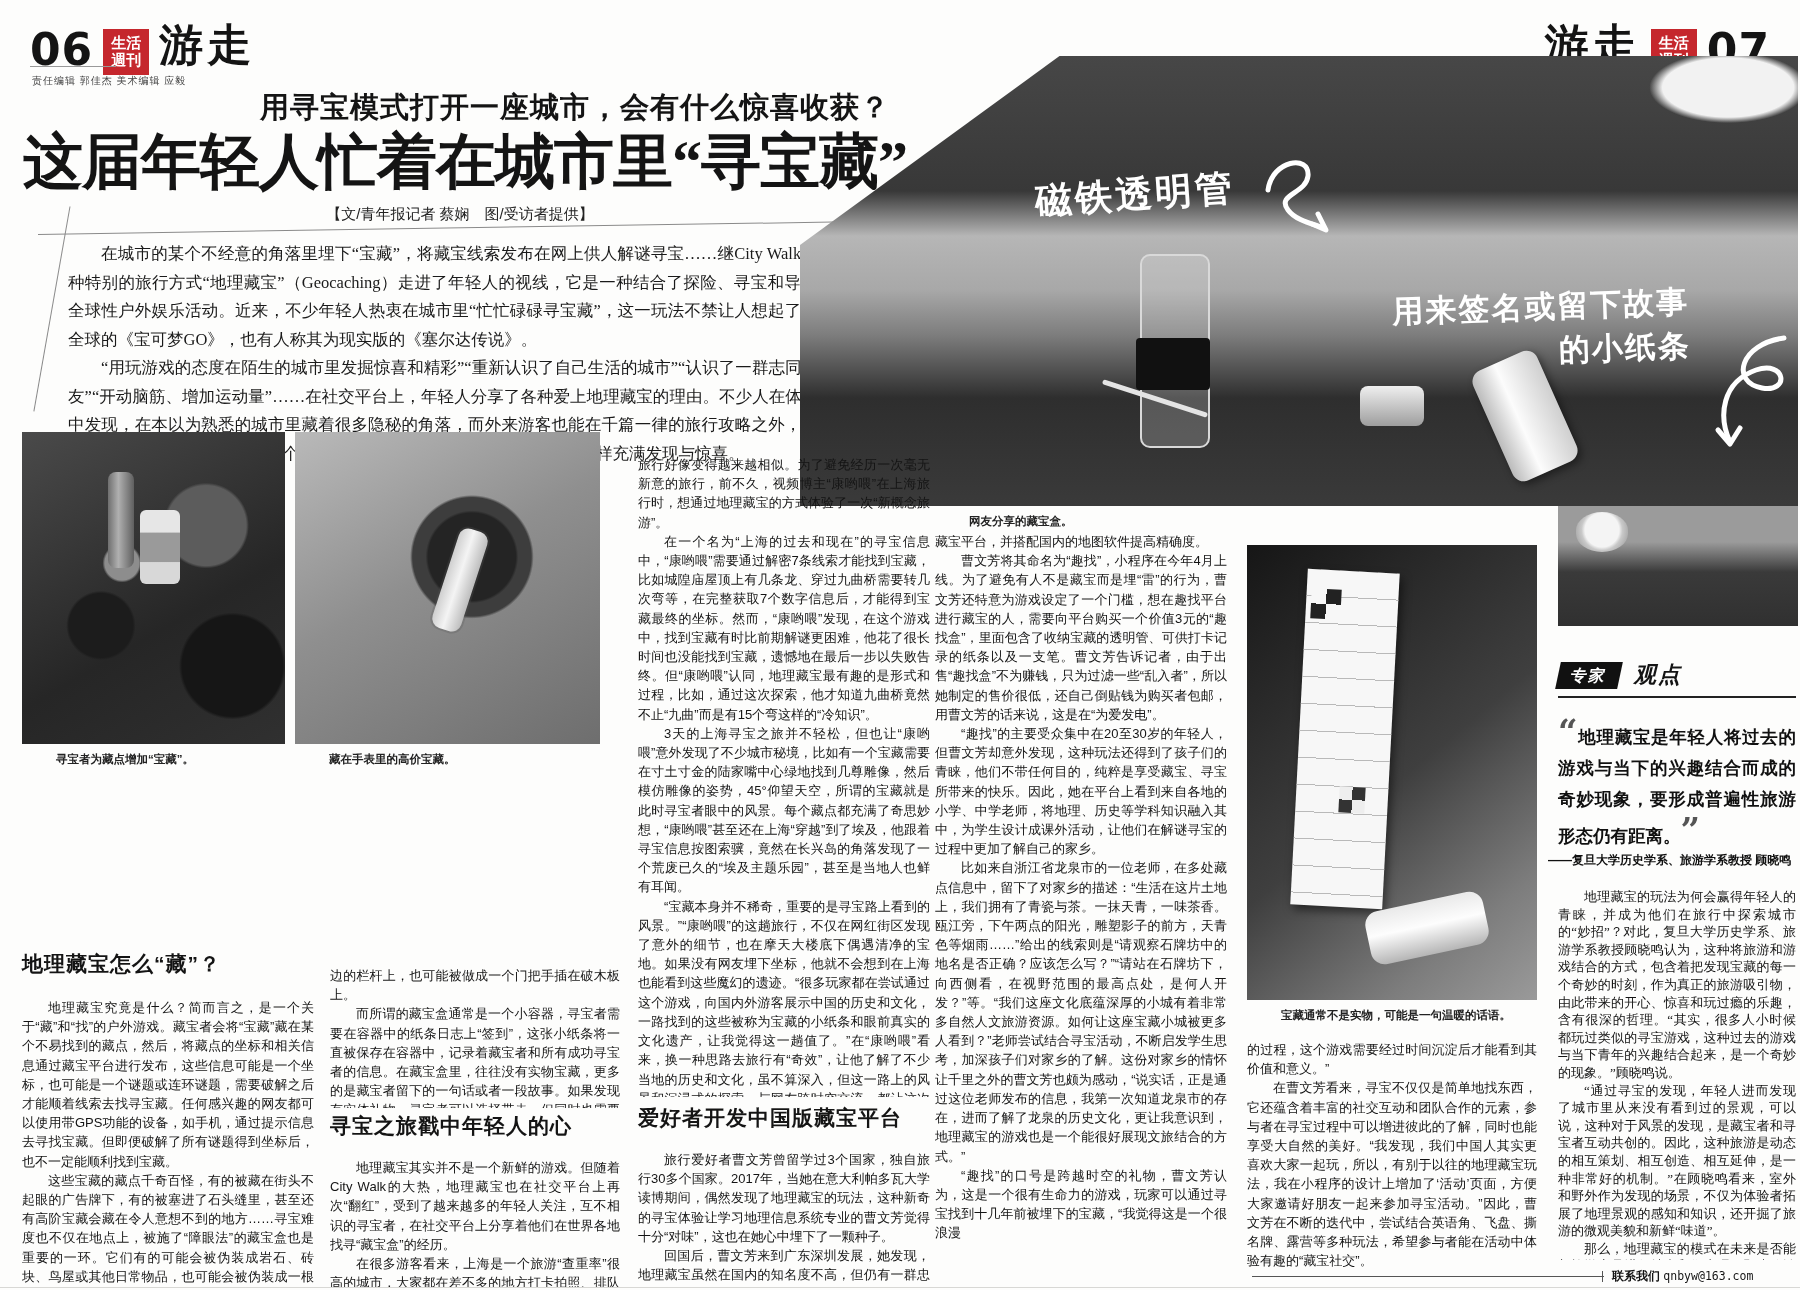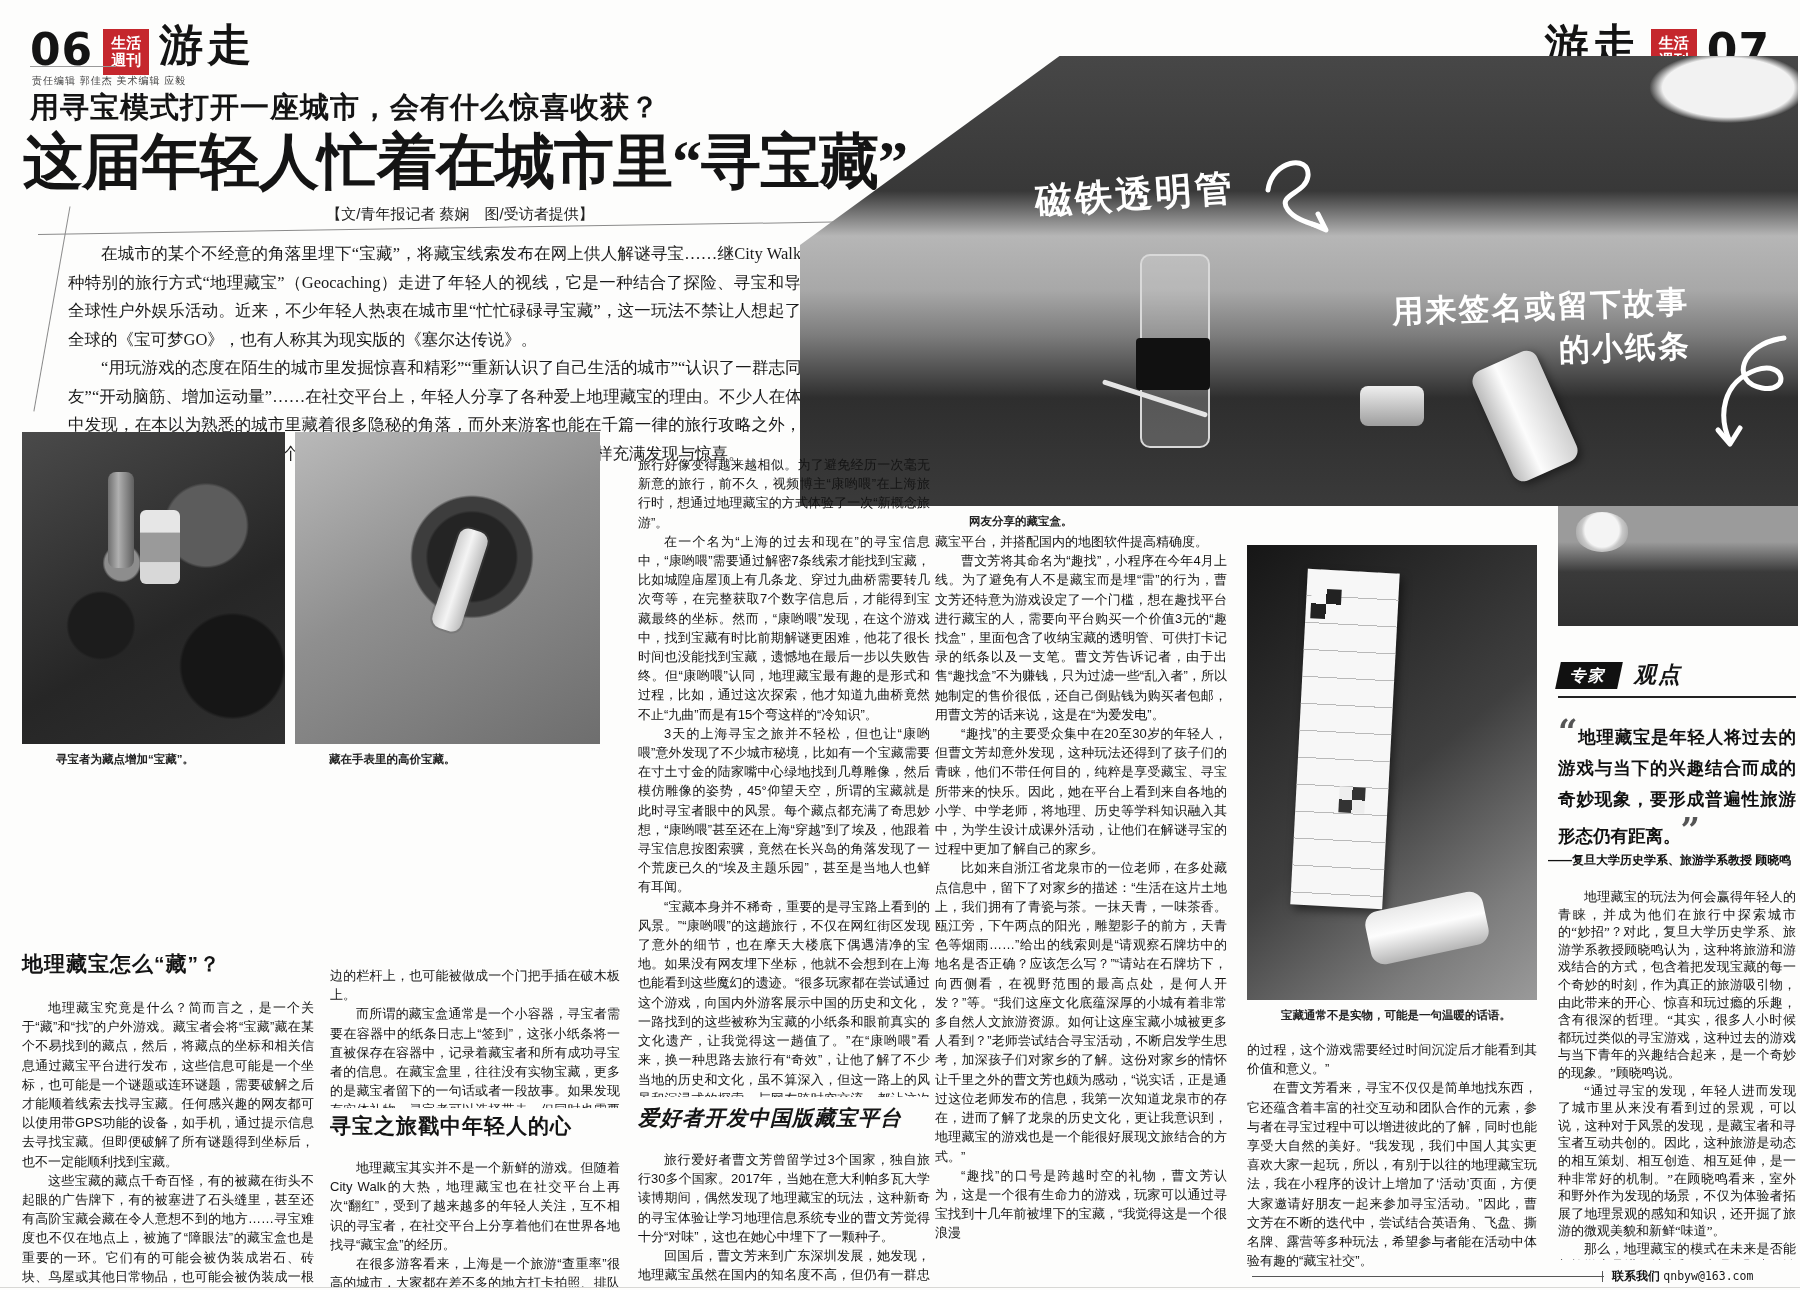--- a/index.html
+++ b/index.html
@@ -8,21 +8,21 @@
   
   .pghead{position:absolute;top:16px;display:flex;align-items:flex-end;gap:10px;}
   .pgnum{font-size:44px;font-weight:bold;letter-spacing:1px;font-family:"DejaVu Sans",sans-serif;}
   .seal{width:46px;height:46px;background:#c5272d;color:#fff;display:grid;grid-template-columns:1fr;
         align-content:center;justify-items:center;font-size:15px;font-weight:bold;line-height:17px;
         font-family:"Liberation Serif",serif;}
   .secname{font-size:44px;font-weight:bold;letter-spacing:4px;}
   .editors{position:absolute;font-size:10px;color:#444;letter-spacing:1px;}
   .hdrule{position:absolute;background:#999;height:1px;}
   
-  .kicker{position:absolute;left:30px;top:88px;width:860px;text-align:left;
+  .kicker{position:absolute;left:30px;top:88px;width:860px;text-align:right;
           font-size:29px;font-weight:bold;letter-spacing:1px;}
   .mainhead{position:absolute;left:10px;top:122px;width:910px;text-align:center;
             font-family:"Liberation Serif",serif;font-weight:900;font-size:60px;letter-spacing:-1px;}
   .byline{position:absolute;left:30px;top:205px;width:860px;text-align:center;font-size:15px;color:#222;}
   
   .intro{position:absolute;left:68px;top:240px;width:800px;font-family:"Liberation Serif",serif;
          font-size:16.5px;line-height:28.5px;text-align:justify;color:#1a1a1a;}
   .intro p{margin:0;text-indent:2em;}
   .slant{position:absolute;border-top:1px solid #8a8a8a;transform-origin:left center;}
   
@@ -194,21 +194,21 @@
     <p>地理藏宝其实并不是一个新鲜的游戏。但随着City Walk的大热，地理藏宝也在社交平台上再次“翻红”，受到了越来越多的年轻人关注，互不相识的寻宝者，在社交平台上分享着他们在世界各地找寻“藏宝盒”的经历。</p>
     <p>在很多游客看来，上海是一个旅游“查重率”很高的城市，大家都在差不多的地方打卡拍照、排队吃饭，</p>
   </div>
 
   <div class="col" style="left:638px;top:455px;width:292px;height:642px;">
     <p class="noind">旅行好像变得越来越相似。为了避免经历一次毫无新意的旅行，前不久，视频博主“康哟喂”在上海旅行时，想通过地理藏宝的方式体验了一次“新概念旅游”。</p>
     <p>在一个名为“上海的过去和现在”的寻宝信息中，“康哟喂”需要通过解密7条线索才能找到宝藏，比如城隍庙屋顶上有几条龙、穿过九曲桥需要转几次弯等，在完整获取7个数字信息后，才能得到宝藏最终的坐标。然而，“康哟喂”发现，在这个游戏中，找到宝藏有时比前期解谜更困难，他花了很长时间也没能找到宝藏，遗憾地在最后一步以失败告终。但“康哟喂”认同，地理藏宝最有趣的是形式和过程，比如，通过这次探索，他才知道九曲桥竟然不止“九曲”而是有15个弯这样的“冷知识”。</p>
     <p>3天的上海寻宝之旅并不轻松，但也让“康哟喂”意外发现了不少城市秘境，比如有一个宝藏需要在寸土寸金的陆家嘴中心绿地找到几尊雕像，然后模仿雕像的姿势，45°仰望天空，所谓的宝藏就是此时寻宝者眼中的风景。每个藏点都充满了奇思妙想，“康哟喂”甚至还在上海“穿越”到了埃及，他跟着寻宝信息按图索骥，竟然在长兴岛的角落发现了一个荒废已久的“埃及主题乐园”，甚至是当地人也鲜有耳闻。</p>
     <p>“宝藏本身并不稀奇，重要的是寻宝路上看到的风景。”“康哟喂”的这趟旅行，不仅在网红街区发现了意外的细节，也在摩天大楼底下偶遇清净的宝地。如果没有网友埋下坐标，他就不会想到在上海也能看到这些魔幻的遗迹。“很多玩家都在尝试通过这个游戏，向国内外游客展示中国的历史和文化，一路找到的这些被称为宝藏的小纸条和眼前真实的文化遗产，让我觉得这一趟值了。”在“康哟喂”看来，换一种思路去旅行有“奇效”，让他了解了不少当地的历史和文化，虽不算深入，但这一路上的风景和沉浸式的探索，与网友跨时空交流，都让这次旅行更加特别，也让自己玩得很开心。</p>
   </div>
-  <div class="subhead" style="left:638px;top:1104px;font-style:italic;">爱好者开发中国版藏宝平台</div>
+  <div class="subhead" style="left:638px;top:1104px;">爱好者开发中国版藏宝平台</div>
   <div class="col" style="left:638px;top:1150px;width:292px;height:138px;">
     <p>旅行爱好者曹文芳曾留学过3个国家，独自旅行30多个国家。2017年，当她在意大利帕多瓦大学读博期间，偶然发现了地理藏宝的玩法，这种新奇的寻宝体验让学习地理信息系统专业的曹文芳觉得十分“对味”，这也在她心中埋下了一颗种子。</p>
     <p>回国后，曹文芳来到广东深圳发展，她发现，地理藏宝虽然在国内的知名度不高，但仍有一群忠实玩家活跃在城市的各个角落，埋下了成百上千个藏点。可惜，由于国外平台使用的是谷歌地图，在国内的定位存在500米左右的偏差，大大影响了游戏的体验感。于是，曹文芳就决定结合自己的专业所长，开发一个中国版的地理</p>
   </div>
 
   <div class="col" style="left:935px;top:532px;width:292px;height:756px;">
     <p class="noind">藏宝平台，并搭配国内的地图软件提高精确度。</p>
     <p>曹文芳将其命名为“趣找”，小程序在今年4月上线。为了避免有人不是藏宝而是埋“雷”的行为，曹文芳还特意为游戏设定了一个门槛，想在趣找平台进行藏宝的人，需要向平台购买一个价值3元的“趣找盒”，里面包含了收纳宝藏的透明管、可供打卡记录的纸条以及一支笔。曹文芳告诉记者，由于出售“趣找盒”不为赚钱，只为过滤一些“乱入者”，所以她制定的售价很低，还自己倒贴钱为购买者包邮，用曹文芳的话来说，这是在“为爱发电”。</p>
     <p>“趣找”的主要受众集中在20至30岁的年轻人，但曹文芳却意外发现，这种玩法还得到了孩子们的青睐，他们不带任何目的，纯粹是享受藏宝、寻宝所带来的快乐。因此，她在平台上看到来自各地的小学、中学老师，将地理、历史等学科知识融入其中，为学生设计成课外活动，让他们在解谜寻宝的过程中更加了解自己的家乡。</p>
     <p>比如来自浙江省龙泉市的一位老师，在多处藏点信息中，留下了对家乡的描述：“生活在这片土地上，我们拥有了青瓷与茶。一抹天青，一味茶香。瓯江旁，下午两点的阳光，雕塑影子的前方，天青色等烟雨……”给出的线索则是“请观察石牌坊中的地名是否正确？应该怎么写？”“请站在石牌坊下，向西侧看，在视野范围的最高点处，是何人开发？”等。“我们这座文化底蕴深厚的小城有着非常多自然人文旅游资源。如何让这座宝藏小城被更多人看到？”老师尝试结合寻宝活动，不断启发学生思考，加深孩子们对家乡的了解。这份对家乡的情怀让千里之外的曹文芳也颇为感动，“说实话，正是通过这位老师发布的信息，我第一次知道龙泉市的存在，进而了解了龙泉的历史文化，更让我意识到，地理藏宝的游戏也是一个能很好展现文旅结合的方式。”</p>

